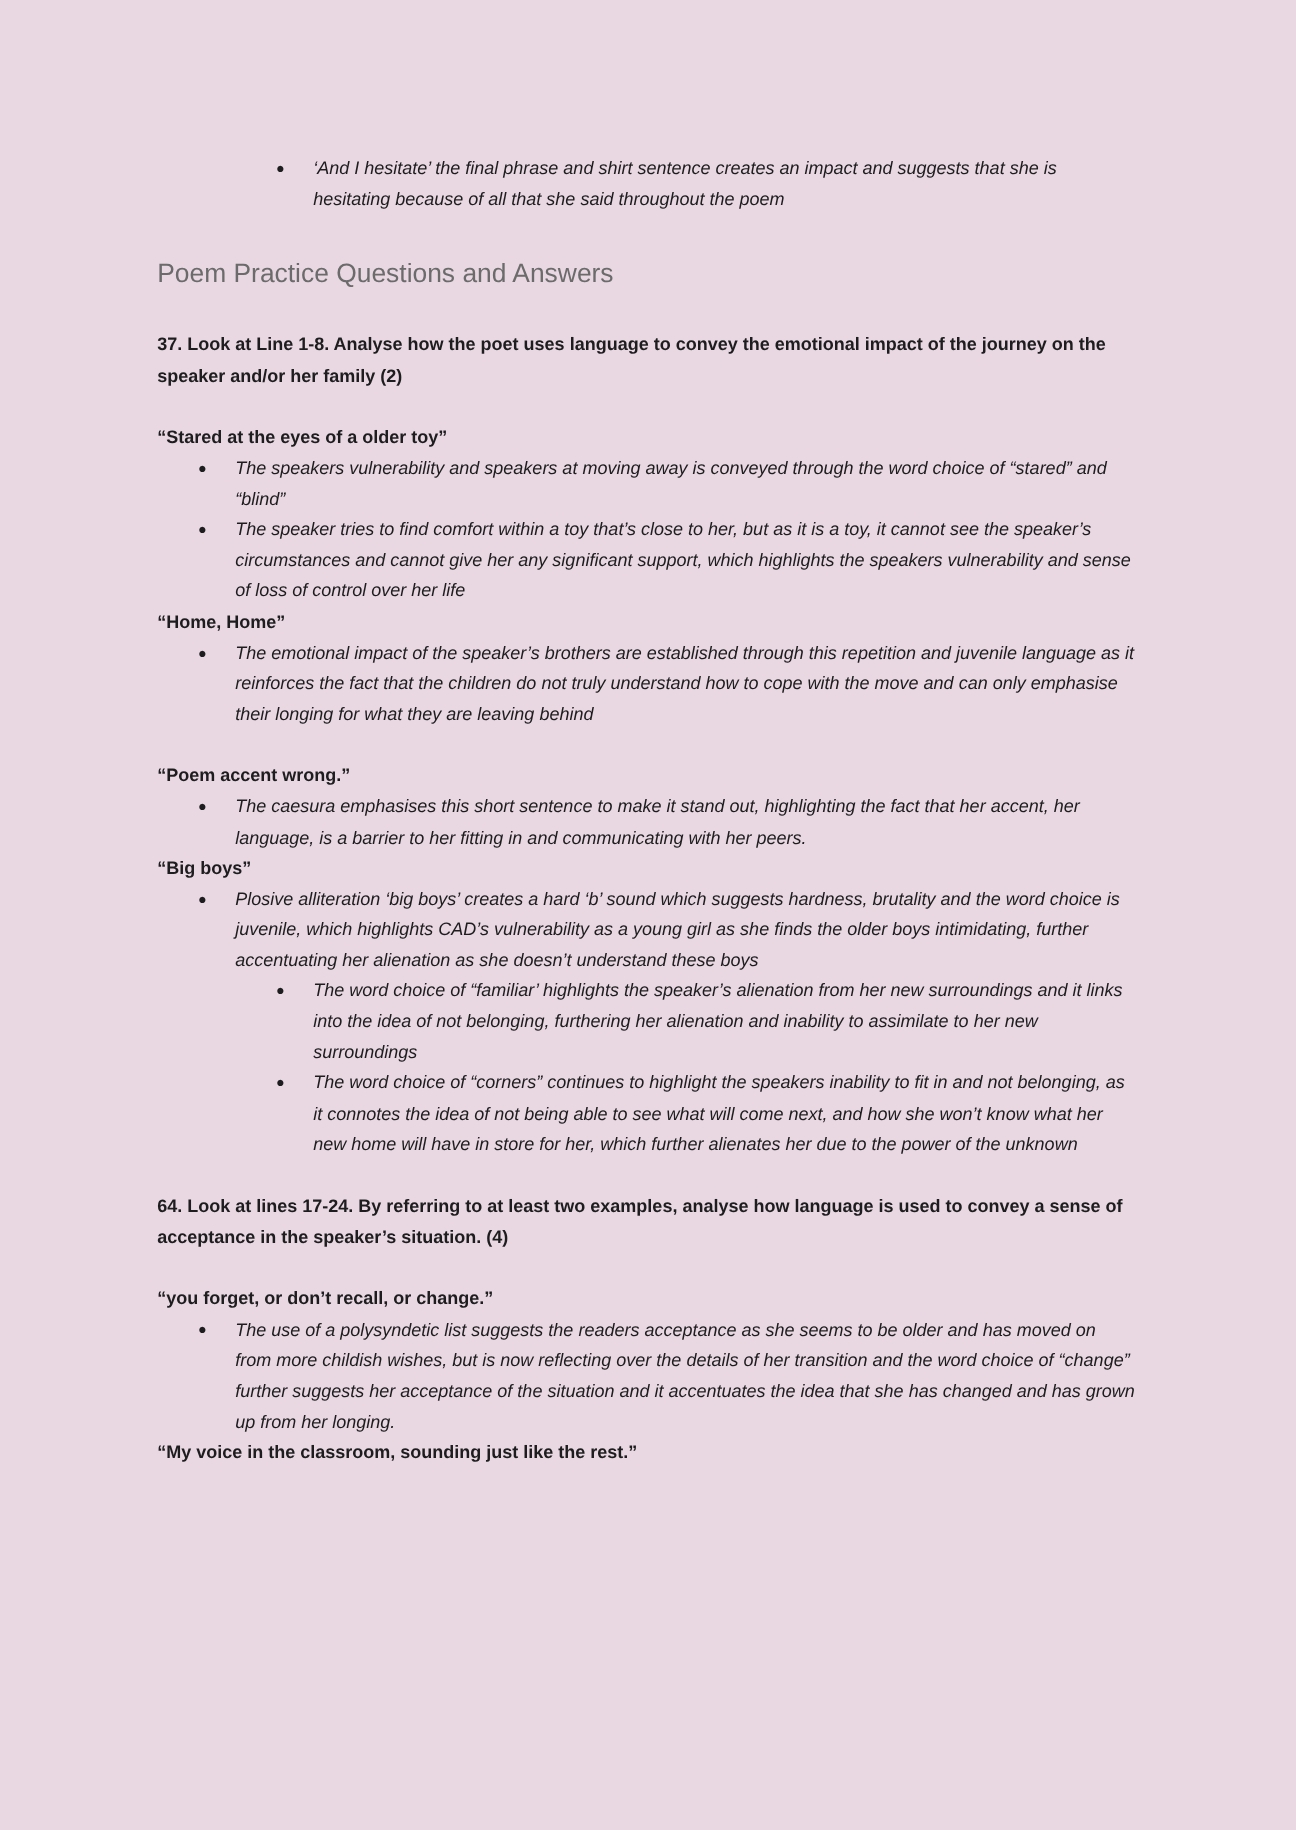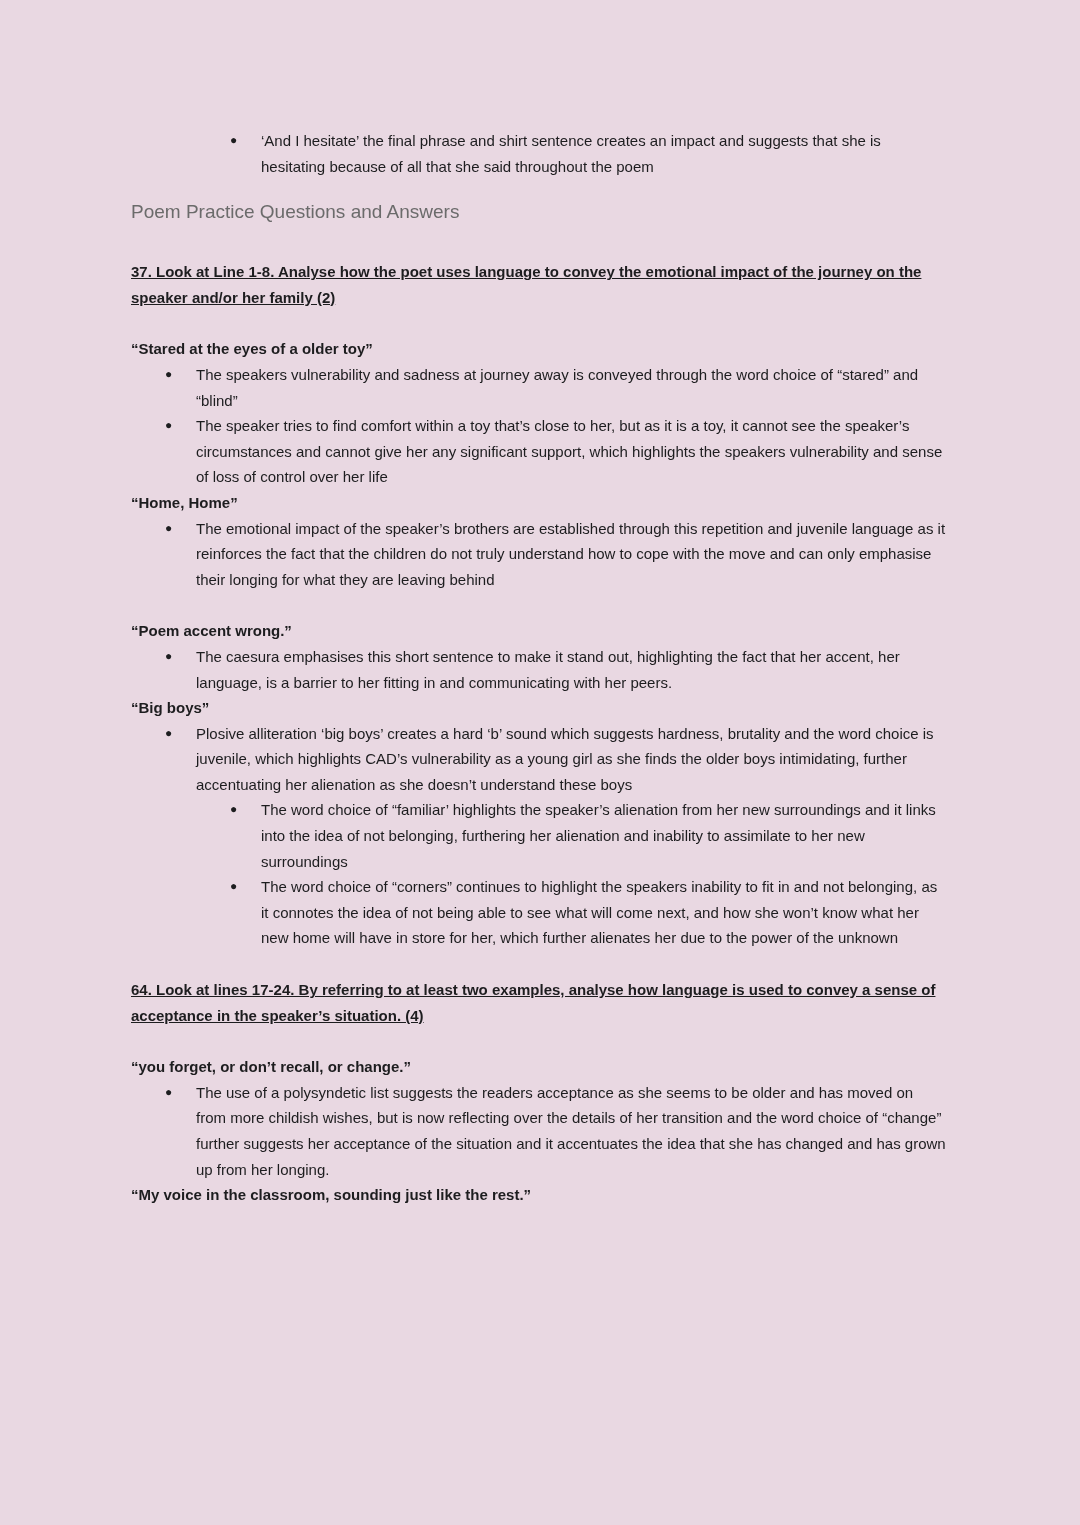--- a/index.html
+++ b/index.html
@@ -13,57 +13,56 @@
     font-family: "Liberation Sans", sans-serif;
     font-size: 15px;
     line-height: 25.6px;
     color: #1d1d1f;
     overflow: hidden;
   }
   .blk { margin: 0; }
   .gap-before { margin-top: 26px; }
   .blk-heading {
     color: #6b6b6b;
-    font-size: 19px;
+    font-size: 22px;
     line-height: 26px;
-    margin-top: 20px;
+    margin-top: 36px;
     margin-bottom: 34px;
     font-weight: 400;
   }
   .blk-question {
     font-weight: bold;
-    text-decoration: underline;
   }
   .blk-quote { font-weight: bold; }
   .blk-bullet1, .blk-bullet2 { display: flex; align-items: flex-start; }
   .blk-bullet1 { padding-left: 34px; }
   .blk-bullet2 { padding-left: 99px; }
   .marker {
     flex: 0 0 31px;
     font-size: 12px;
     line-height: 25.6px;
     color: #1d1d1f;
   }
-  .btext { flex: 1 1 auto; }
+  .btext { flex: 1 1 auto; font-style: italic; }
 </style>
 </head>
 <body>
 
 <div class="page">
   <div>
       <div class="blk blk-bullet2">
         <span class="marker">●</span>
         <span class="btext">‘And I hesitate’ the final phrase and shirt sentence creates an impact and suggests that she is hesitating because of all that she said throughout the poem</span>
       </div>
       <div class="blk blk-heading">Poem Practice Questions and Answers</div>
       <div class="blk blk-question gap-before">37. Look at Line 1-8. Analyse how the poet uses language to convey the emotional impact of the journey on the speaker and/or her family (2)</div>
       <div class="blk blk-quote gap-before">“Stared at the eyes of a older toy”</div>
       <div class="blk blk-bullet1">
         <span class="marker">●</span>
-        <span class="btext">The speakers vulnerability and sadness at journey away is conveyed through the word choice of “stared” and “blind”</span>
+        <span class="btext">The speakers vulnerability and speakers at moving away is conveyed through the word choice of “stared” and “blind”</span>
       </div>
       <div class="blk blk-bullet1">
         <span class="marker">●</span>
         <span class="btext">The speaker tries to find comfort within a toy that’s close to her, but as it is a toy, it cannot see the speaker’s circumstances and cannot give her any significant support, which highlights the speakers vulnerability and sense of loss of control over her life</span>
       </div>
       <div class="blk blk-quote">“Home, Home”</div>
       <div class="blk blk-bullet1">
         <span class="marker">●</span>
         <span class="btext">The emotional impact of the speaker’s brothers are established through this repetition and juvenile language as it reinforces the fact that the children do not truly understand how to cope with the move and can only emphasise their longing for what they are leaving behind</span>
       </div>

